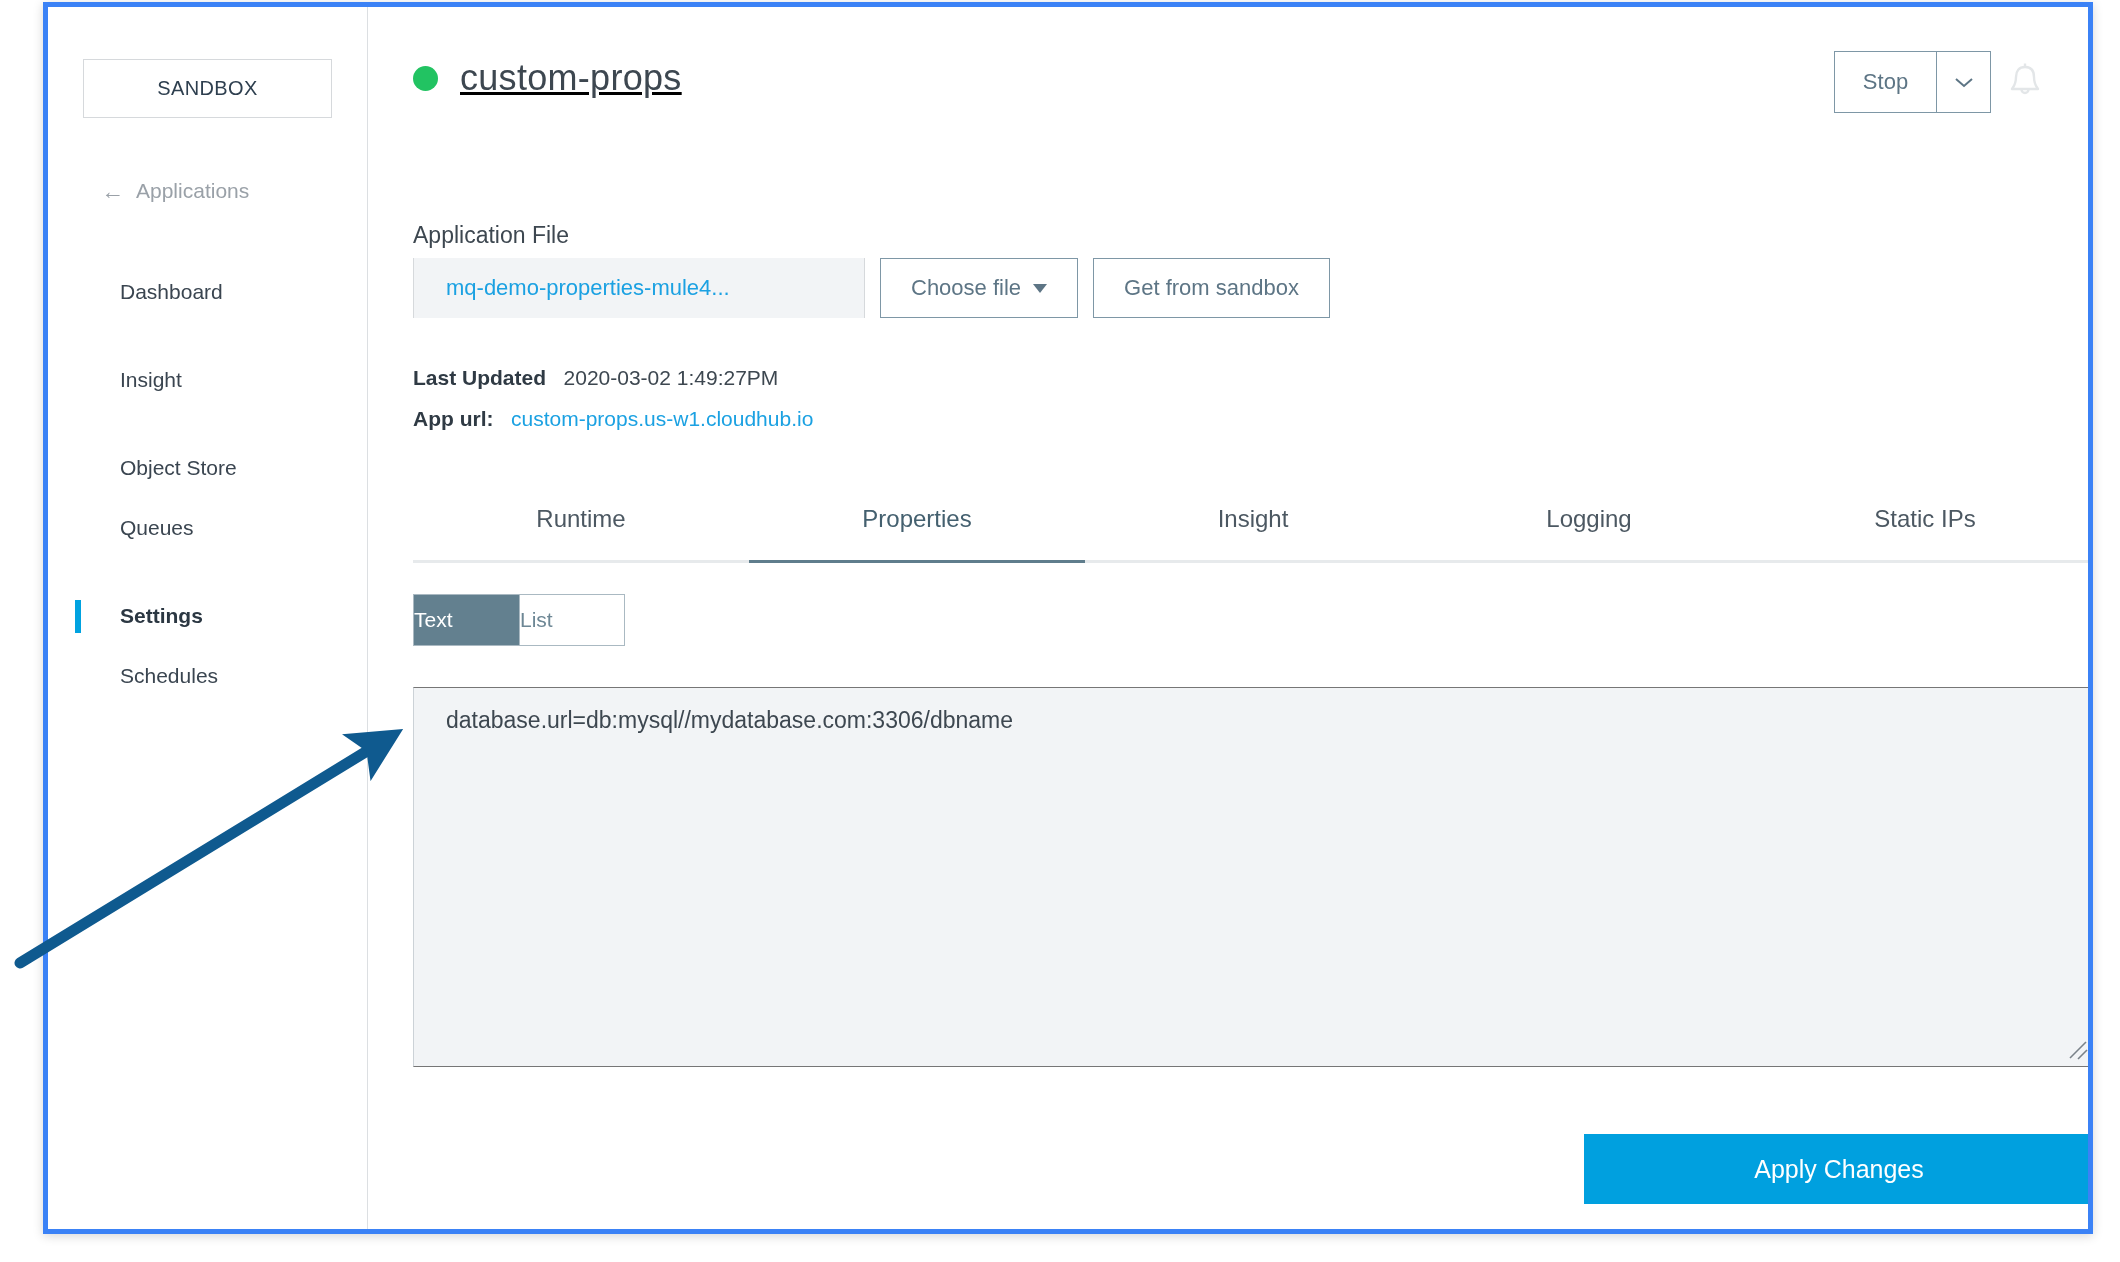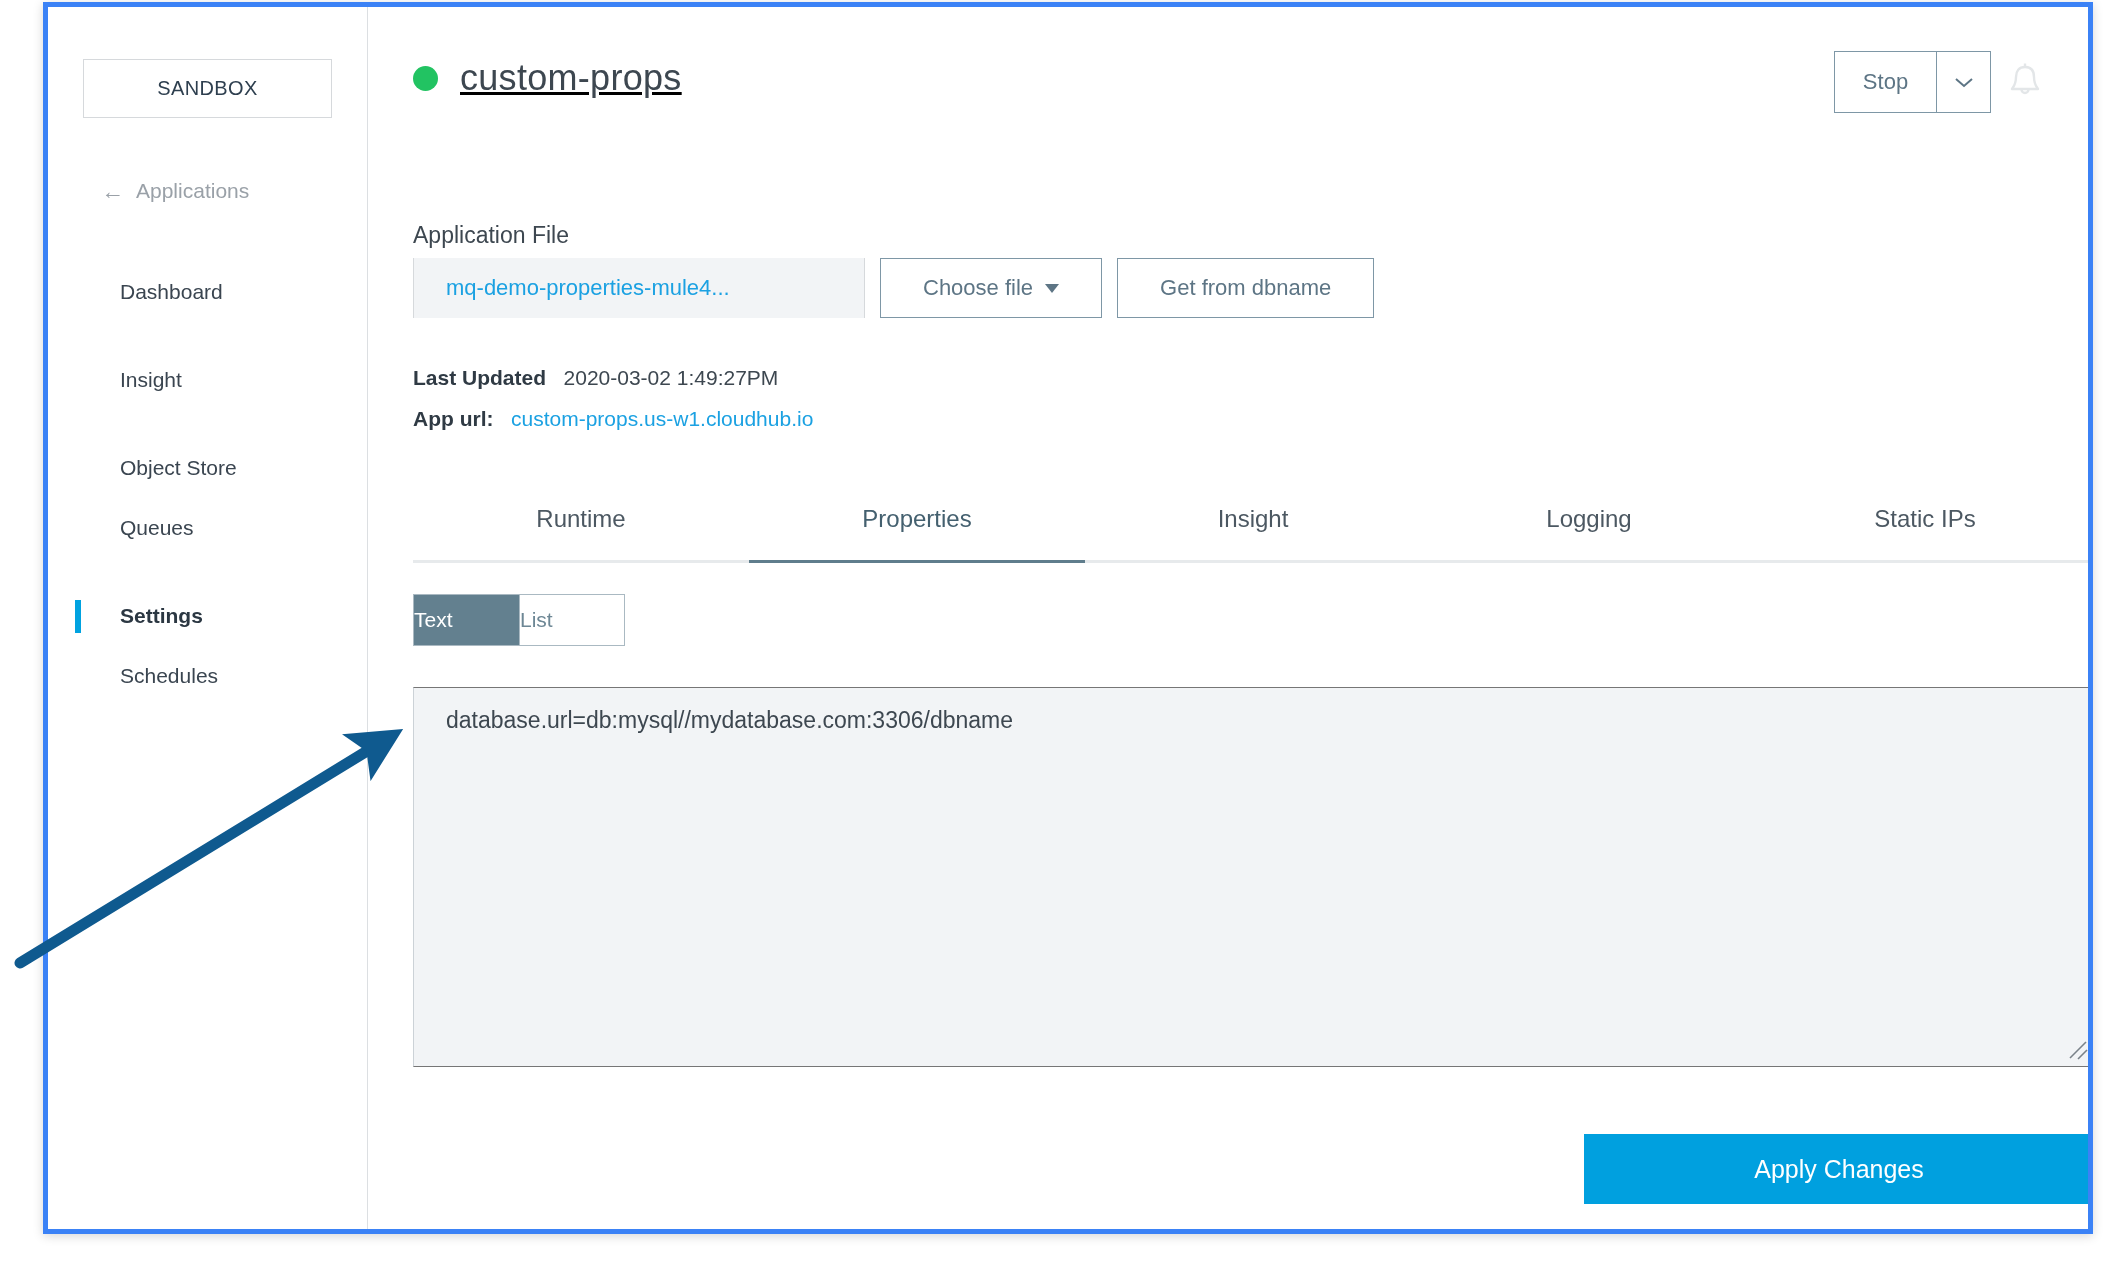--- a/index.html
+++ b/index.html
@@ -224,21 +224,21 @@
     overflow: hidden;
     cursor: pointer;
   }
   .ghost-btn {
     border: 1px solid #7e97a6;
     background: #ffffff;
     display: flex;
     align-items: center;
     justify-content: center;
     gap: 12px;
-    padding: 0 42px;
+    padding: 0 30px;
     font-size: 22px;
     color: #5d7585;
     cursor: pointer;
     white-space: nowrap;
   }
   .caret-down {
     width: 0; height: 0;
     border-left: 7px solid transparent;
     border-right: 7px solid transparent;
     border-top: 9px solid #5d7585;
@@ -441,21 +441,21 @@
 
       <div class="file-row">
         <div class="file-chip">
           <span>mq-demo-properties-mule4...</span>
         </div>
         <div class="ghost-btn">
           <span>Choose file</span>
           <span class="caret-down"></span>
         </div>
         <div class="ghost-btn">
-          <span>Get from dbname</span>
+          <span>Get from sandbox</span>
         </div>
       </div>
 
       <div class="meta-line updated">
         <span class="meta-key">Last Updated</span>
         &nbsp;&nbsp;<span class="meta-val">2020-03-02 1:49:27PM</span>
       </div>
 
       <div class="meta-line appurl">
         <span class="meta-key">App url:</span>

